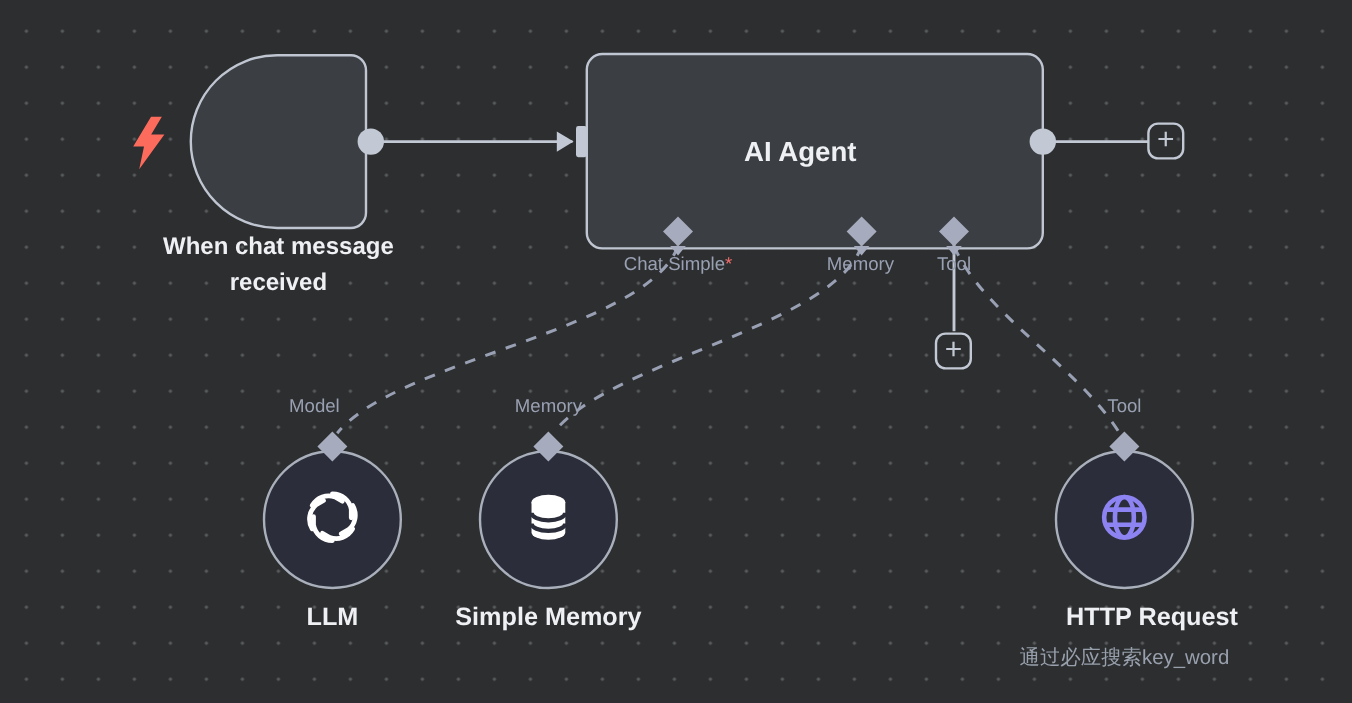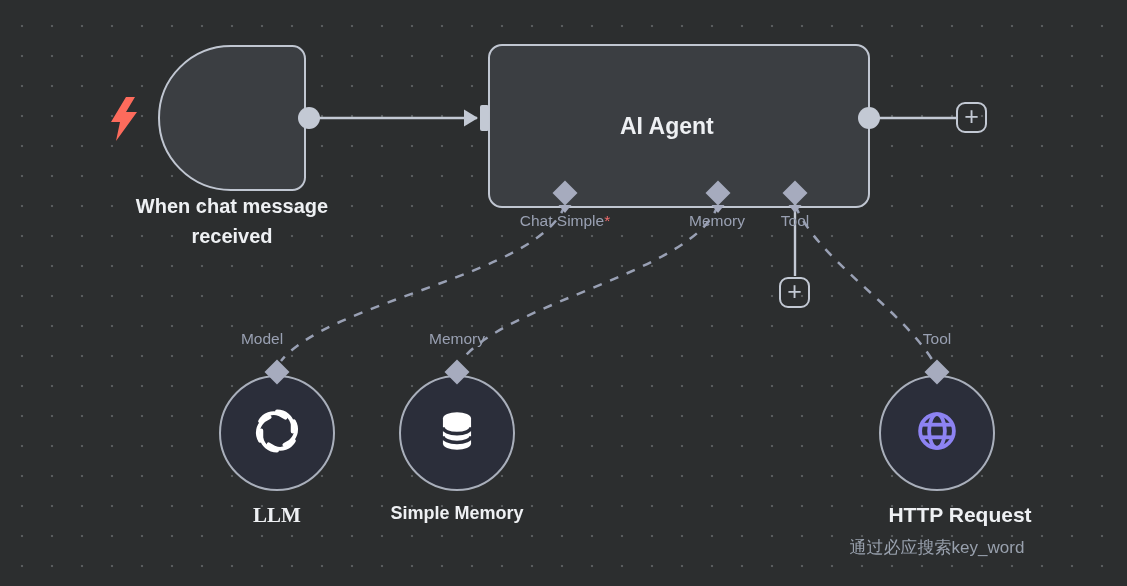--- a/index.html
+++ b/index.html
@@ -17,22 +17,22 @@
   #node-llm{left:219px;top:375px;}
   #node-memory{left:399px;top:375px;}
   #node-http{left:879px;top:375px;}
   .node-icon{position:absolute;display:flex;align-items:center;justify-content:center;}
   #edge-layer{position:absolute;left:0;top:0;z-index:5;pointer-events:none;}
   .label{position:absolute;z-index:10;transform:translateX(-50%);white-space:nowrap;text-align:center;}
   .port-label{font-size:15.5px;color:#99a0b2;}
   .required{color:#f16c6c;}
   .node-title{font-size:20px;font-weight:700;color:#eef0f3;}
   #trigger-title{left:232px;top:191px;width:250px;white-space:normal;line-height:30px;}
-  #llm-title{left:277px;top:503px;font-size:21px;font-family:Liberation Serif, serif;}
-  #memory-title{left:457px;top:503px;font-size:18px;}
+  #llm-title{left:277px;top:503px;font-size:21px;}
+  #memory-title{left:457px;top:503px;font-size:21px;}
   #http-title{left:937px;top:503px;font-size:21px;margin-left:23px;}
   #http-subtitle{left:937px;top:536px;font-size:17px;color:#98a0ad;z-index:10;}
   #agent-title{font-size:23px;font-weight:600;color:#eef0f3;margin-left:26px;}
   .plus-btn{position:absolute;width:31px;height:31px;border:2.5px solid #c3c9d4;border-radius:9px;
     box-sizing:border-box;display:flex;align-items:center;justify-content:center;
     color:#c3c9d4;font-size:25px;font-weight:400;line-height:1;z-index:10;background:transparent;}
   .plus-btn span{margin-top:-3px;}
   #plus-main{left:956px;top:102px;}
   #plus-tool{left:779px;top:277px;}
   #lightning{position:absolute;left:110px;top:97px;z-index:2;}

